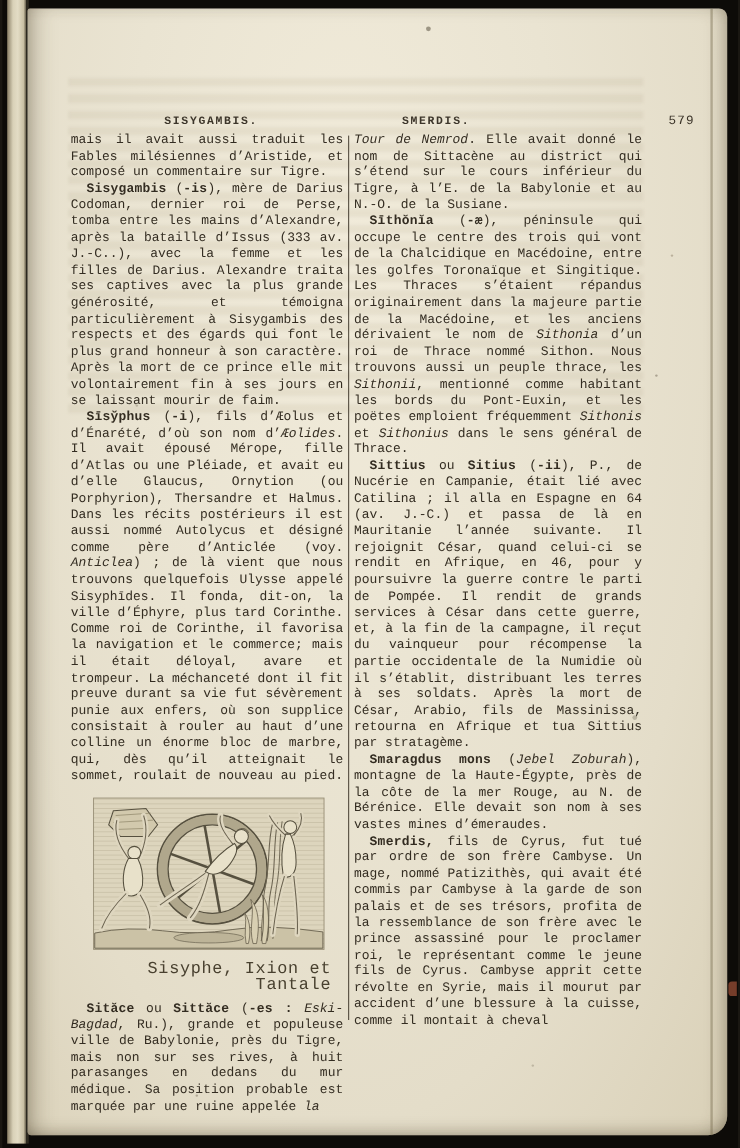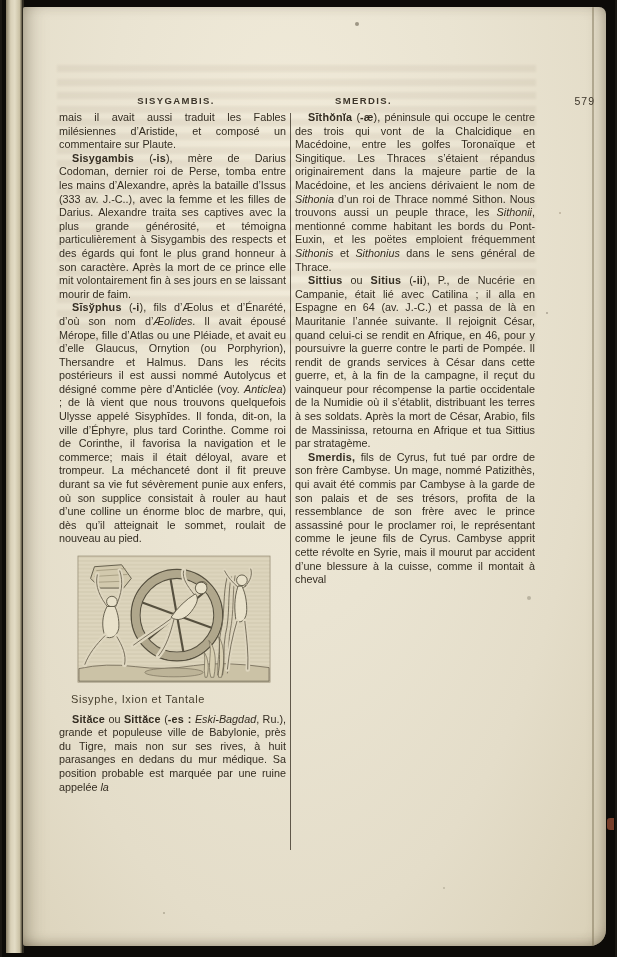--- a/index.html
+++ b/index.html
@@ -1,19 +1,19 @@
 <!DOCTYPE html>
 <html><head>
 <meta charset="utf-8">
 <style>
   html,body{margin:0;padding:0;background:#1a1712;}
   .scan{
     position:relative;width:613px;height:957px;margin:0 auto;
     background:#0d0b08;overflow:hidden;
-    font-family:Liberation Sans, sans-serif;
+    font-family:Liberation Mono, monospace;
   }
   
   .prev-page-edge{
     position:absolute;left:4px;top:0;bottom:4px;width:16px;
     background:linear-gradient(90deg,#8a7f66 0%,#d9d1b8 30%,#e3dcc5 55%,#c9c0a4 85%,#57503e 100%);
     border-right:2px solid #2e2a20;
   }
   
   .page{
     position:absolute;left:21px;top:7px;width:583px;height:939px;
@@ -46,38 +46,38 @@
       420px 880px 0 0 rgba(60,50,34,.22),
       90px 330px 0 0 rgba(60,50,34,.25);
   }
   .red-mark{position:absolute;right:1px;top:818px;width:7px;height:12px;
     background:#8a4630;border-radius:3px 0 0 3px;opacity:.85;}
   
   .running-head{position:absolute;top:88px;left:0;right:0;height:14px;
     color:#3c352a;font-size:9.5px;font-weight:bold;letter-spacing:1.4px;}
   .rh-left{position:absolute;left:78px;width:150px;text-align:center;}
   .rh-right{position:absolute;left:312px;width:135px;text-align:left;}
-  .rh-num{position:absolute;left:532px;width:40px;text-align:right;
+  .rh-num{position:absolute;left:516px;width:40px;text-align:right;
     letter-spacing:1px;font-weight:normal;font-size:10.5px;}
   
   .columns{position:absolute;left:36px;top:104px;width:476px;bottom:0;
     display:flex;align-items:stretch;}
   .col{color:#332c21;font-size:10.8px;line-height:13.6px;text-align:justify;}
   .col-left{width:227px;}
   .col-rule{width:1px;margin:2px 4px 96px 4px;background:rgba(50,42,30,.75);}
   .col-right{width:240px;}
   .col p{margin:0;}
   .col p.indent{text-indent:13px;}
   .bold{font-weight:bold;letter-spacing:.2px;}
   .italic{font-style:italic;}
   
   .fig{margin:9px 10px 6px 12px;text-align:center;}
   .fig svg{display:block;margin:0 auto;}
-  .fig figcaption{font-size:11px;letter-spacing:.6px;color:#48402f;
-    margin-top:4px;text-align:left;text-indent:0;}
+  .fig figcaption{font-size:14px;letter-spacing:.6px;color:#48402f;
+    margin-top:4px;text-align:right;text-indent:0;}
 </style>
 </head>
 <body>
 
 <div class="scan">
   <div class="prev-page-edge"></div>
 
   <div class="page">
     <div class="ghost-bleed"></div>
     <div class="page-right-line"></div>
@@ -85,21 +85,21 @@
 
     <div class="running-head">
       <span class="rh-left">SISYGAMBIS.</span>
       <span class="rh-right">SMERDIS.</span>
       <span class="rh-num">579</span>
     </div>
 
     <div class="columns">
       <div class="col col-left">
         <div>
-            <p class=""><span class="plain">mais il avait aussi traduit les Fables milésiennes d’Aristide, et composé un commentaire sur Plaute.</span></p>
+            <p class=""><span class="plain">mais il avait aussi traduit les Fables milésiennes d’Aristide, et composé un commentaire sur Tigre.</span></p>
             <p class="indent"><span class="bold">Sisygambis</span><span class="plain"> (</span><span class="bold">-is</span><span class="plain">), mère de Darius Codoman, dernier roi de Perse, tomba entre les mains d’Alexandre, après la bataille d’Issus (333 av. J.-C..), avec la femme et les filles de Darius. Alexandre traita ses captives avec la plus grande générosité, et témoigna particulièrement à Sisygambis des respects et des égards qui font le plus grand honneur à son caractère. Après la mort de ce prince elle mit volontairement fin à ses jours en se laissant mourir de faim.</span></p>
             <p class="indent"><span class="bold">Sīsy̆phus</span><span class="plain"> (</span><span class="bold">-i</span><span class="plain">), fils d’Æolus et d’Énarété, d’où son nom d’</span><span class="italic">Æolides</span><span class="plain">. Il avait épousé Mérope, fille d’Atlas ou une Pléiade, et avait eu d’elle Glaucus, Ornytion (ou Porphyrion), Thersandre et Halmus. Dans les récits postérieurs il est aussi nommé Autolycus et désigné comme père d’Anticlée (voy. </span><span class="italic">Anticlea</span><span class="plain">) ; de là vient que nous trouvons quelquefois Ulysse appelé Sisyphīdes. Il fonda, dit-on, la ville d’Éphyre, plus tard Corinthe. Comme roi de Corinthe, il favorisa la navigation et le commerce; mais il était déloyal, avare et trompeur. La méchanceté dont il fit preuve durant sa vie fut sévèrement punie aux enfers, où son supplice consistait à rouler au haut d’une colline un énorme bloc de marbre, qui, dès qu’il atteignait le sommet, roulait de nouveau au pied.</span></p>
           </div>
 
         <figure class="fig">
           <svg viewBox="0 0 200 138" width="194" height="134">
             <defs>
               <pattern id="hatch" width="4" height="4" patternUnits="userSpaceOnUse">
                 <path d="M0 2 H4" stroke="#8d8468" stroke-width="0.6"></path>
               </pattern>
@@ -181,22 +181,24 @@
 
         <div>
             <p class="indent"><span class="bold">Sităce</span><span class="plain"> ou </span><span class="bold">Sittăce</span><span class="plain"> (</span><span class="bold">-es :</span><span class="italic"> Eski-Bagdad</span><span class="plain">, Ru.), grande et populeuse ville de Babylonie, près du Tigre, mais non sur ses rives, à huit parasanges en dedans du mur médique. Sa position probable est marquée par une ruine appelée </span><span class="italic">la</span></p>
           </div>
       </div>
 
       <div class="col-rule"></div>
 
       <div class="col col-right">
         <div>
+            <p class=""><span class="italic">Tour de Nemrod</span><span class="plain">. Elle avait donné le nom de Sittacène au district qui s’étend sur le cours inférieur du Tigre, à l’E. de la Babylonie et au N.-O. de la Susiane.</span></p>
             <p class="indent"><span class="bold">Sīthŏnĭa</span><span class="plain"> (</span><span class="bold">-æ</span><span class="plain">), péninsule qui occupe le centre des trois qui vont de la Chalcidique en Macédoine, entre les golfes Toronaïque et Singitique. Les Thraces s’étaient répandus originairement dans la majeure partie de la Macédoine, et les anciens dérivaient le nom de </span><span class="italic">Sithonia</span><span class="plain"> d’un roi de Thrace nommé Sithon. Nous trouvons aussi un peuple thrace, les </span><span class="italic">Sithonii</span><span class="plain">, mentionné comme habitant les bords du Pont-Euxin, et les poëtes emploient fréquemment </span><span class="italic">Sithonis</span><span class="plain"> et </span><span class="italic">Sithonius</span><span class="plain"> dans le sens général de Thrace.</span></p>
             <p class="indent"><span class="bold">Sittius</span><span class="plain"> ou </span><span class="bold">Sitius</span><span class="plain"> (</span><span class="bold">-ii</span><span class="plain">), P., de Nucérie en Campanie, était lié avec Catilina ; il alla en Espagne en 64 (av. J.-C.) et passa de là en Mauritanie l’année suivante. Il rejoignit César, quand celui-ci se rendit en Afrique, en 46, pour y poursuivre la guerre contre le parti de Pompée. Il rendit de grands services à César dans cette guerre, et, à la fin de la campagne, il reçut du vainqueur pour récompense la partie occidentale de la Numidie où il s’établit, distribuant les terres à ses soldats. Après la mort de César, Arabio, fils de Massinissa, retourna en Afrique et tua Sittius par stratagème.</span></p>
+            <p class="indent"><span class="bold">Smaragdus mons</span><span class="plain"> (</span><span class="italic">Jebel Zoburah</span><span class="plain">), montagne de la Haute-Égypte, près de la côte de la mer Rouge, au N. de Bérénice. Elle devait son nom à ses vastes mines d’émeraudes.</span></p>
             <p class="indent"><span class="bold">Smerdis,</span><span class="plain"> fils de Cyrus, fut tué par ordre de son frère Cambyse. Un mage, nommé Patizithès, qui avait été commis par Cambyse à la garde de son palais et de ses trésors, profita de la ressemblance de son frère avec le prince assassiné pour le proclamer roi, le représentant comme le jeune fils de Cyrus. Cambyse apprit cette révolte en Syrie, mais il mourut par accident d’une blessure à la cuisse, comme il montait à cheval</span></p>
           </div>
       </div>
     </div>
   </div>
 
   <div class="red-mark"></div>
 </div>
 
 </body></html>

